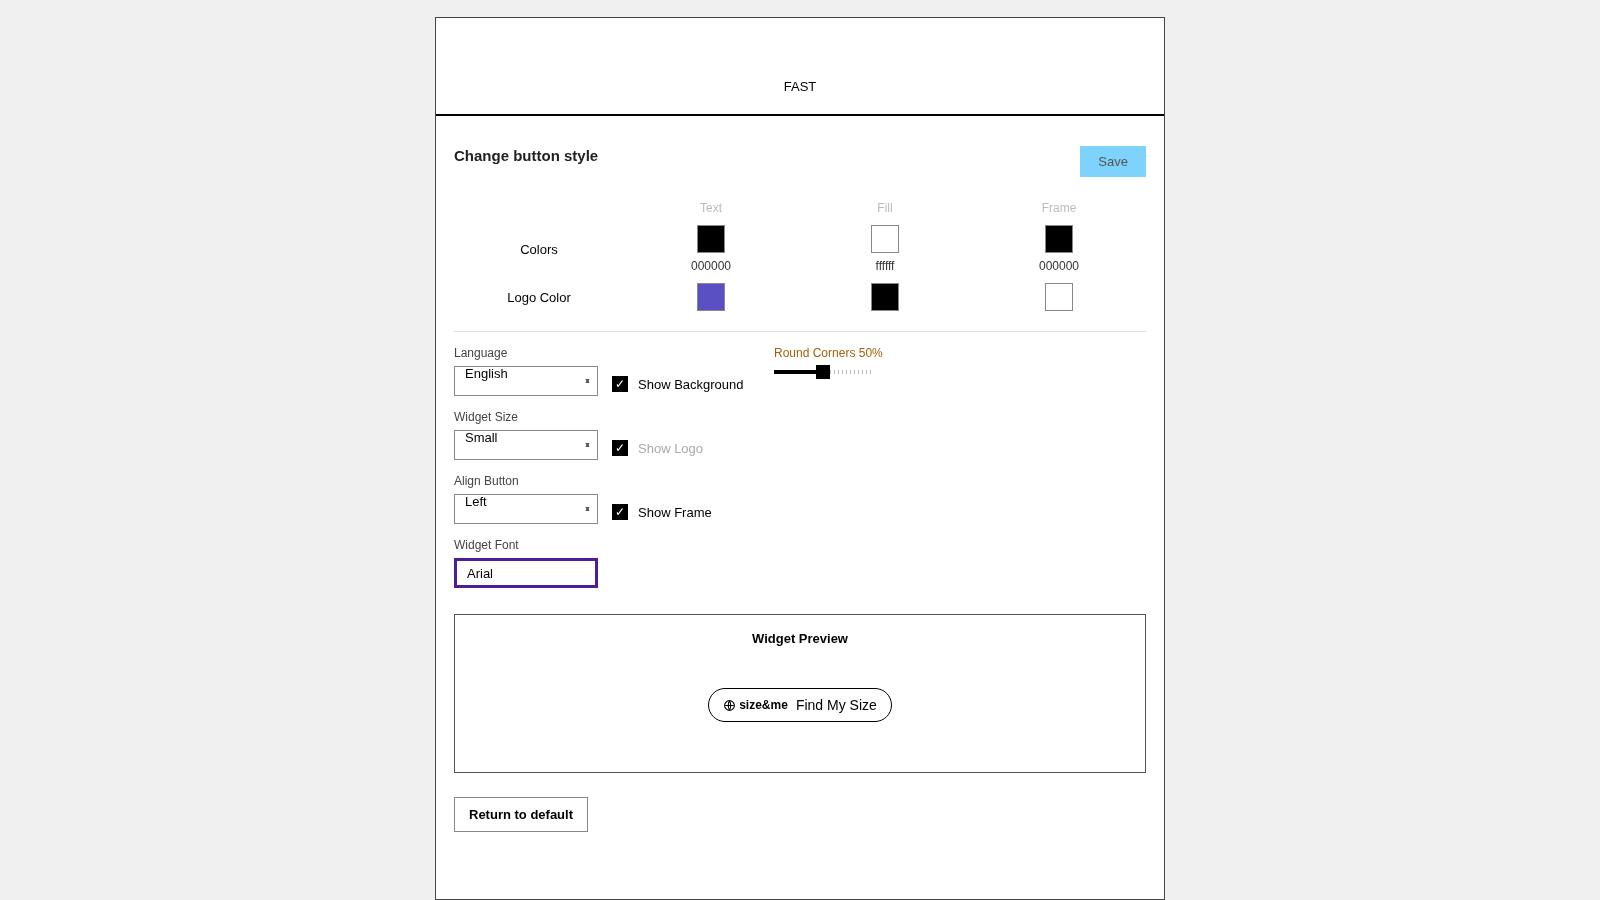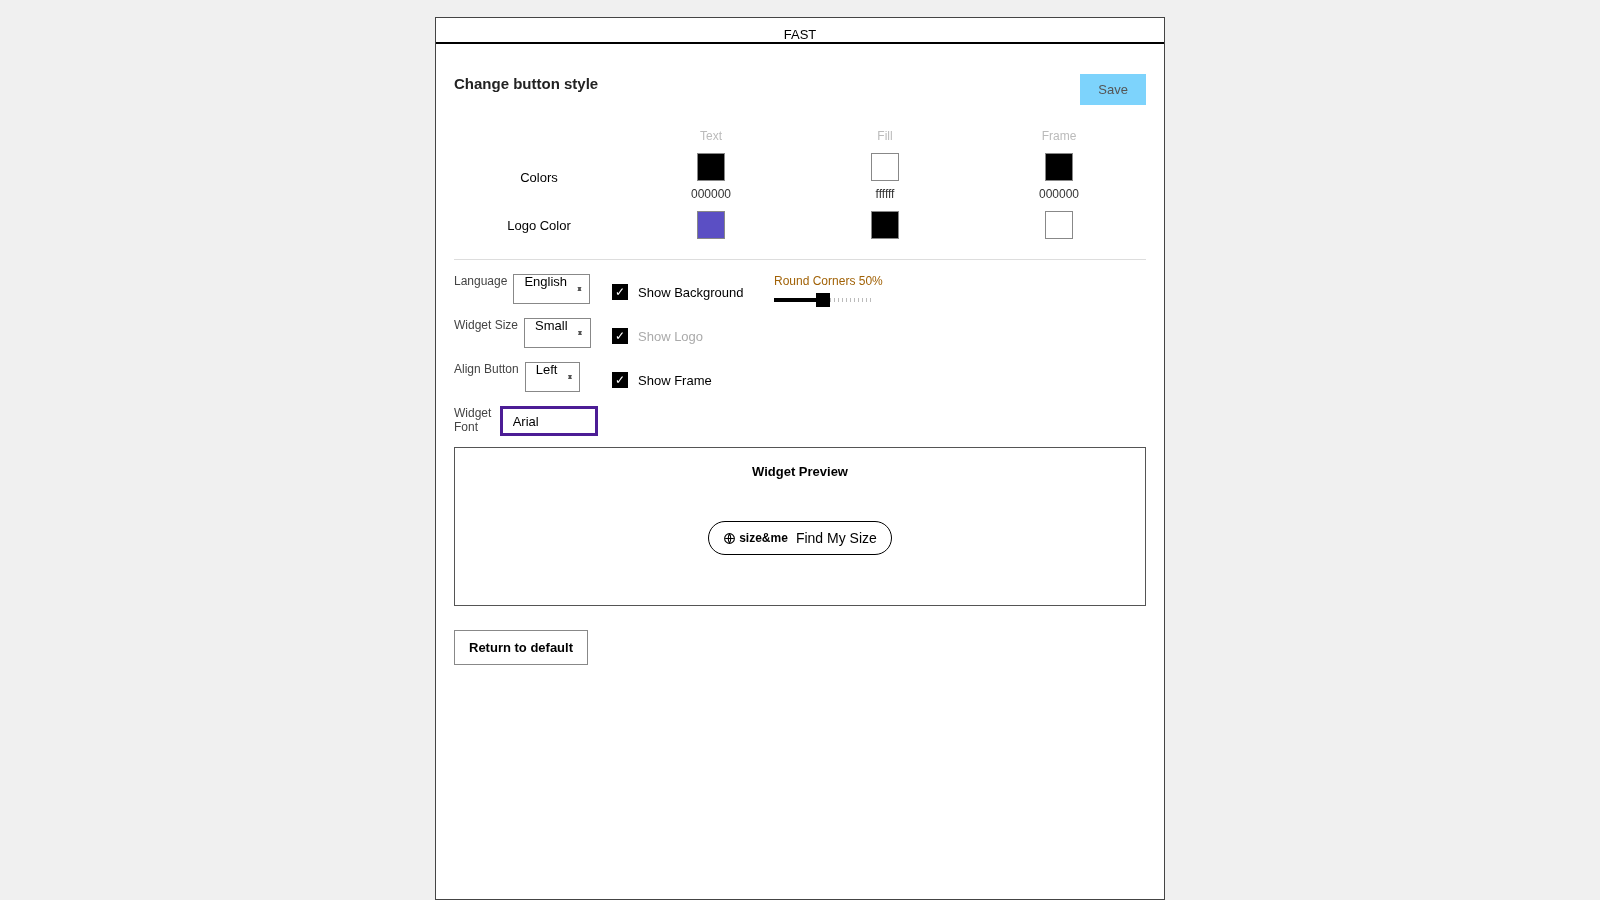--- a/index.html
+++ b/index.html
@@ -2,41 +2,41 @@
 <html><head>
 <meta charset="utf-8">
 <style>
   * { box-sizing: border-box; margin: 0; padding: 0; }
   html, body { width: 1600px; height: 900px; font-family: -apple-system, "Segoe UI", Arial, sans-serif; }
   body { background: #f0f0f0; display: flex; justify-content: center; padding-top: 17px; }
   .card {
     width: 730px; background: #fff; border: 1px solid #444;
   }
   .tab-strip {
-    height: 26px; display: flex; justify-content: center; align-items: flex-end;
-    border-bottom: 2px solid #000; font-size: 13px;
+    height: 58px; display: flex; justify-content: center; align-items: center;
+    border-bottom: 2px solid #000; font-size: 13px; margin-top: 40px;
   }
   .content { padding: 18px; }
   .header-row { display: flex; justify-content: space-between; align-items: center; margin-bottom: 24px; }
   .header-title { font-size: 15px; font-weight: 600; color: #222; }
   .save-btn {
     background: #7dd3fc; border: none; padding: 8px 18px; font-size: 13px; color: #555; cursor: pointer; margin-top: 12px;
   }
   .color-grid {
     display: grid; grid-template-columns: 170px 1fr 1fr 1fr;
     row-gap: 10px; padding-bottom: 20px; border-bottom: 1px solid #ddd; margin-bottom: 14px;
   }
   .color-grid .row-head { font-size: 13px; font-weight: 400; text-align: center; align-self: center; }
   .color-col { display: flex; flex-direction: column; align-items: center; gap: 6px; }
   .col-head { font-size: 12px; color: #bbb; }
   .swatch { width: 28px; height: 28px; border: 1px solid #888; cursor: pointer; }
   .hex { font-size: 12px; color: #333; }
   .controls-row { display: flex; gap: 30px; }
   .left-col { width: 290px; display: flex; flex-wrap: wrap; gap: 14px 14px; }
-  .field-block { display: flex; flex-direction: row; gap: 6px; width: 144px; }
+  .field-block { display: flex; flex-direction: column; gap: 6px; width: 144px; }
   .field-label { font-size: 12px; color: #444; }
   .select-wrap {
     position: relative; border: 1px solid #888; height: 30px; display: flex; align-items: center;
     padding: 0 22px 16px 10px; font-size: 13px; cursor: pointer; background: #fff;
   }
   .select-arrows {
     position: absolute; right: 6px; top: 50%; transform: translateY(-50%);
     display: flex; flex-direction: column; line-height: 0; font-size: 7px; color: #555;
   }
   .text-input {
@@ -51,21 +51,21 @@
   .slider-block { display: flex; flex-direction: column; gap: 10px; }
   .slider-label { font-size: 12px; color: #a16207; }
   .slider-track {
     position: relative; width: 100px; height: 4px; background: repeating-linear-gradient(to right, #bbb 0 1px, transparent 1px 4px);
     cursor: pointer;
   }
   .slider-done { position: absolute; left: 0; top: 0; height: 4px; background: #000; width: 50%; }
   .slider-thumb {
     position: absolute; top: -5px; width: 14px; height: 14px; background: #000; left: 42px; cursor: pointer;
   }
-  .preview-box { border: 1px solid #555; margin-top: 11px; padding: 16px 0 50px; text-align: center; }
+  .preview-box { border: 1px solid #555; margin-top: 26px; padding: 16px 0 50px; text-align: center; }
   .preview-title { font-size: 13px; font-weight: 600; margin-bottom: 42px; }
   .preview-btn {
     display: inline-flex; align-items: center; gap: 8px; border: 1px solid #000000;
     border-radius: 18px; padding: 8px 14px; font-size: 14px; font-weight: 500; cursor: pointer;
   }
   .logo { display: inline-flex; align-items: center; gap: 3px; }
   .logo-text { font-weight: 700; font-size: 12px; }
   .return-btn {
     border: 1px solid #888; background: #fff; padding: 9px 14px; font-size: 13px;
     font-weight: 600; margin-top: 24px; cursor: pointer;

